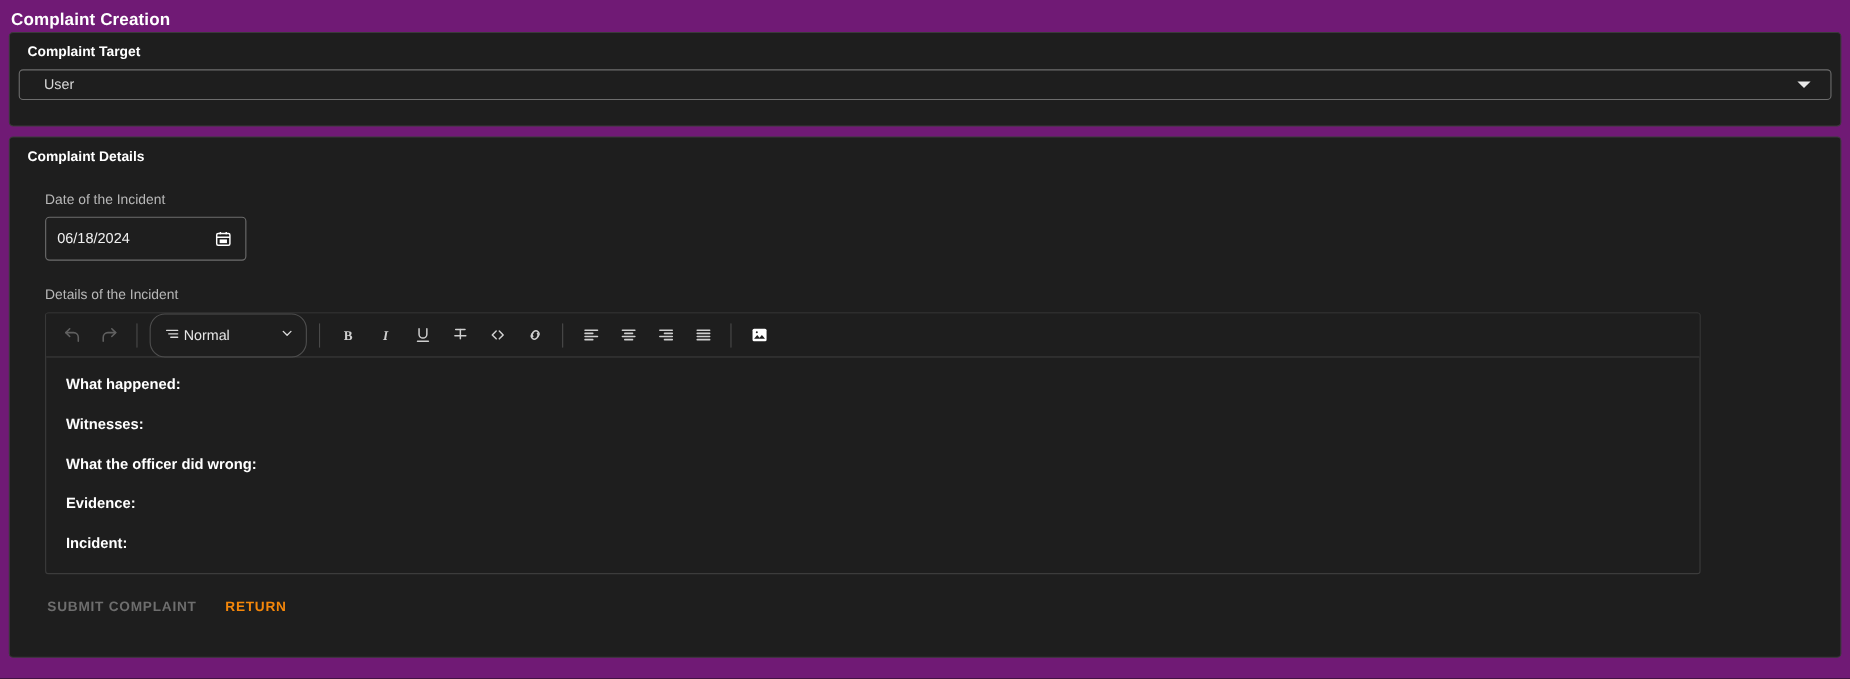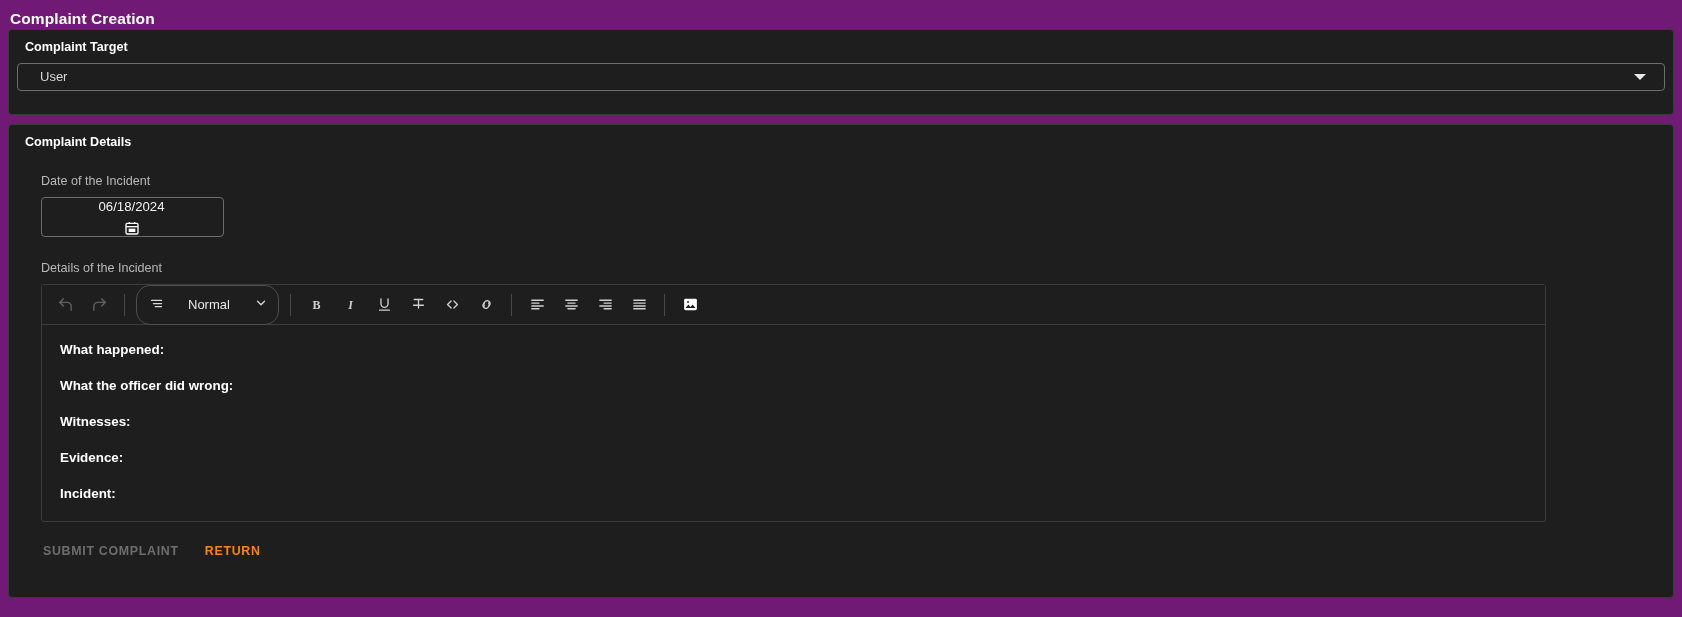--- a/index.html
+++ b/index.html
@@ -98,21 +98,20 @@
   .date-input {
     margin: 8px 0 0 24px;
     width: 183px;
     height: 40px;
     border: 1px solid #6d6d6d;
     border-radius: 4px;
     background: #1e1e1e;
     display: flex;
     align-items: center;
     padding: 0 12px 0 10px;
-    flex-direction: column;
   }
   .date-text {
     color: #f0f0f0;
     font-size: 13.2px;
     flex: 1;
     line-height: 18px;
   }
   .cal-icon { width: 16px; height: 16px; display: block; }
 
   
@@ -154,21 +153,21 @@
     height: 40px;
     min-width: 143px;
     border: 1px solid #4e4e4e;
     border-radius: 14px;
     display: flex;
     align-items: center;
     padding: 0 10px 0 12px;
     margin: 0 3px;
     color: #e6e6e6;
     font-size: 13px;
-    gap: 24px;
+    gap: 3px;
   }
   .tb-select .lbl { flex: 1; line-height: 18px; }
 
   .editor-body {
     padding: 16px 18px 14px 18px;
     min-height: 178px;
   }
   .editor-body p {
     margin: 0 0 18px 0;
     color: #ffffff;
@@ -359,22 +358,22 @@
               <rect x="3" y="4" width="18" height="16" rx="2" fill="#ffffff"></rect>
               <path d="M5 17l4-5 3 3.5L15 12l4 5z" fill="#1e1e1e"></path>
               <circle cx="8.5" cy="8.5" r="1.3" fill="#1e1e1e"></circle>
             </svg>
           </div>
 
         </div>
 
         <div class="editor-body">
           <p>What happened:</p>
+          <p>Witnesses:</p>
           <p>What the officer did wrong:</p>
-          <p>Witnesses:</p>
           <p>Evidence:</p>
           <p>Incident:</p>
         </div>
 
       </div>
     </div>
 
     <div class="actions">
       <button class="action-btn disabled" disabled="">SUBMIT COMPLAINT</button>
       <button class="action-btn primary">RETURN</button>

